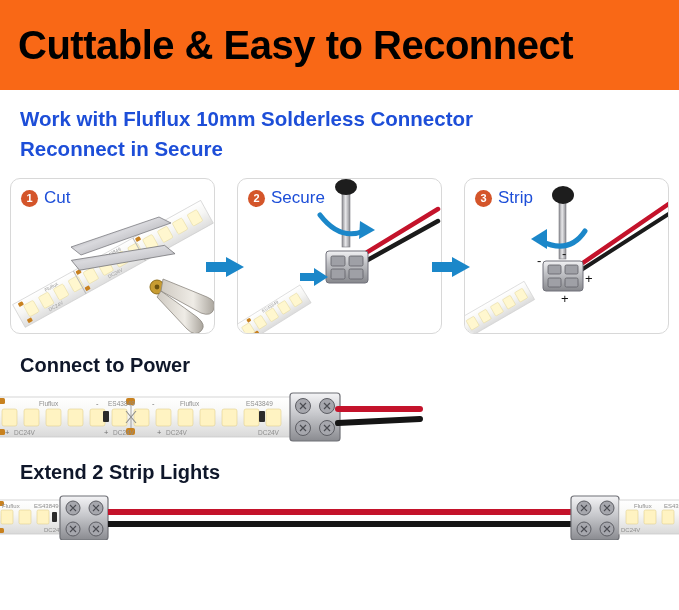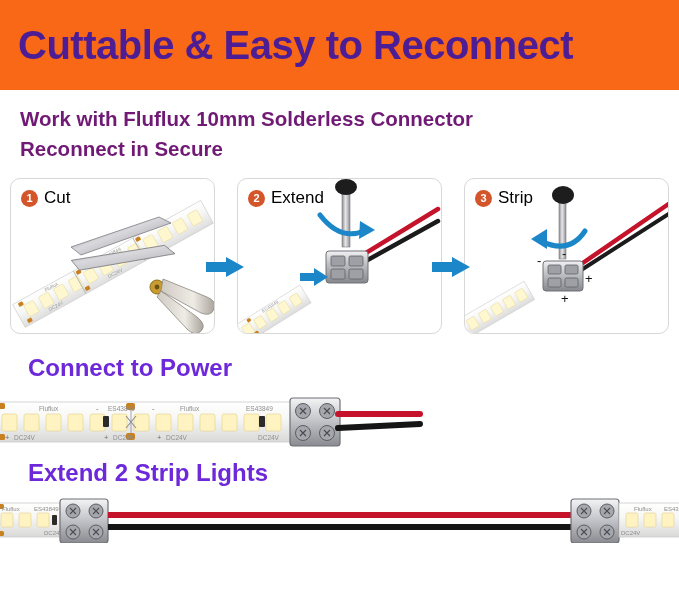--- a/index.html
+++ b/index.html
@@ -21,44 +21,44 @@
   .banner {
     width: 679px;
     height: 90px;
     background: #f96816;
     display: flex;
     align-items: center;
     box-sizing: border-box;
     padding-left: 18px;
   }
   .banner-title {
-    color: #4c1d95;
+    color: #000000;
     font-size: 40px;
     font-weight: bold;
     letter-spacing: -0.5px;
     white-space: nowrap;
   }
 
   
   .subhead-block {
     padding: 14px 0 0 20px;
   }
   .subhead {
-    color: #701a75;
+    color: #1d4ed8;
     font-size: 20.5px;
     font-weight: bold;
     line-height: 30px;
     white-space: nowrap;
   }
 
   .section-head {
-    color: #6d28d9;
-    font-size: 24px;
+    color: #0f172a;
+    font-size: 20px;
     font-weight: bold;
-    padding-left: 28px;
+    padding-left: 20px;
   }
 
   
   .steps {
     position: relative;
     margin-top: 14px;
     padding: 0 10px;
     display: flex;
     justify-content: space-between;
     align-items: stretch;
@@ -92,21 +92,21 @@
     background: #d4552a;
     color: #fff;
     font-size: 11px;
     font-weight: bold;
     display: flex;
     align-items: center;
     justify-content: center;
     line-height: 1;
   }
   .step-title {
-    color: #000000;
+    color: #1d4ed8;
     font-size: 17px;
     font-weight: normal;
   }
 
   
   .arrow-between {
     position: absolute;
     top: 78px;
     width: 38px;
     height: 22px;
@@ -204,21 +204,21 @@
         <circle cx="146" cy="108" r="2.4" fill="#6c5210"></circle>
         <path d="M150 112 L186 138 Q196 146 190 152 Q184 158 176 150 L146 118 Z" fill="url(#handle1)" stroke="#8d8880" stroke-width="0.8"></path>
         <path d="M152 100 L196 118 Q206 122 203 130 Q200 138 190 134 L150 112 Z" fill="url(#handle1)" stroke="#8d8880" stroke-width="0.8"></path>
       </g>
     </svg>
   </div>
 
   <div class="step-card">
     <div class="step-label">
       <span class="step-badge">2</span>
-      <span class="step-title">Extend</span>
+      <span class="step-title">Secure</span>
     </div>
     <svg width="205" height="156" viewBox="0 0 205 156">
       <defs>
         <linearGradient id="pcb2" x1="0" y1="0" x2="0" y2="1">
           <stop offset="0%" stop-color="#ffffff"></stop>
           <stop offset="50%" stop-color="#f4f4f2"></stop>
           <stop offset="100%" stop-color="#dcdcdc"></stop>
         </linearGradient>
         <linearGradient id="metal2" x1="0" y1="0" x2="0" y2="1">
           <stop offset="0%" stop-color="#f2f2f4"></stop>
@@ -447,21 +447,21 @@
       <path d="M324 22 L330 28 M330 22 L324 28" stroke="#4b4c52" stroke-width="1.2"></path>
       <path d="M300 44 L306 50 M306 44 L300 50" stroke="#4b4c52" stroke-width="1.2"></path>
       <path d="M324 44 L330 50 M330 44 L324 50" stroke="#4b4c52" stroke-width="1.2"></path>
     </g>
 
     <path d="M338 28 L420 28" stroke="#c4132b" stroke-width="6" fill="none" stroke-linecap="round"></path>
     <path d="M338 42 L420 38" stroke="#151515" stroke-width="6" fill="none" stroke-linecap="round"></path>
   </svg>
 </div>
 
-<div style="margin-top:1px;">
+<div style="margin-top:8px;">
   <div class="section-head">Extend 2 Strip Lights</div>
 </div>
 
 <div class="photo-row photo-extend">
   <svg width="679" height="56" viewBox="0 0 679 56">
     <defs>
       <linearGradient id="pcbE" x1="0" y1="0" x2="0" y2="1">
         <stop offset="0%" stop-color="#ffffff"></stop>
         <stop offset="42%" stop-color="#f7f7f5"></stop>
         <stop offset="100%" stop-color="#d9d9d9"></stop>

